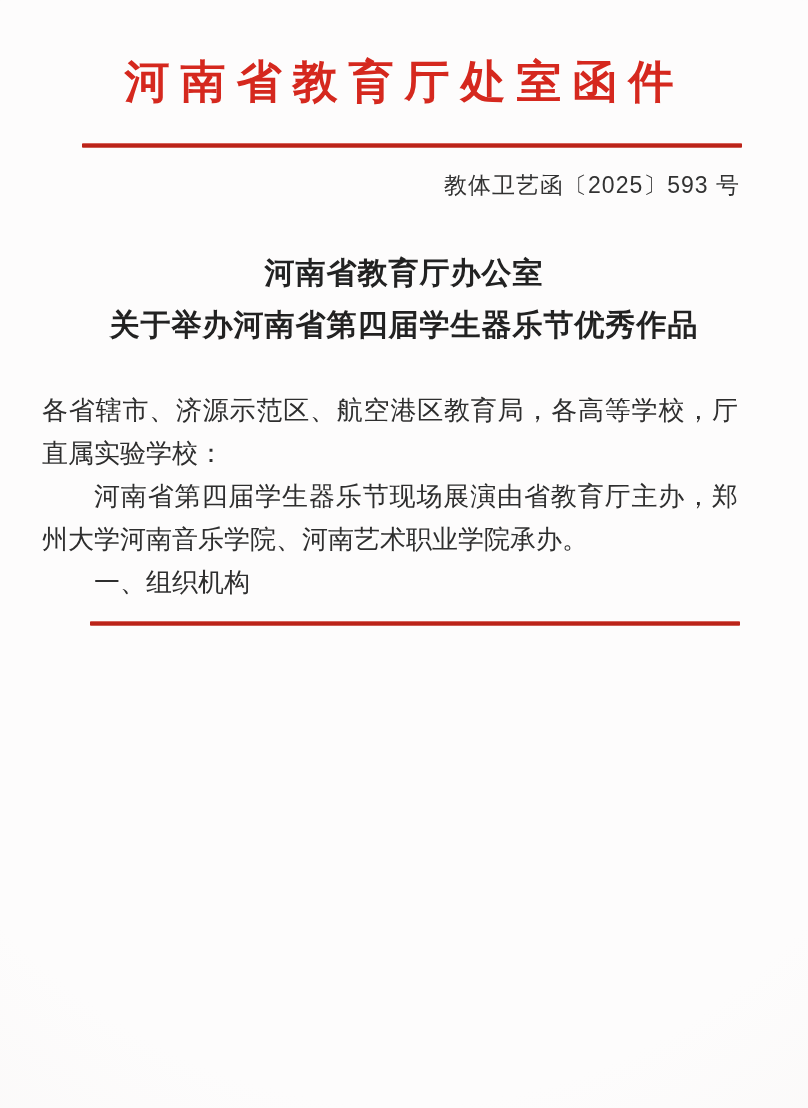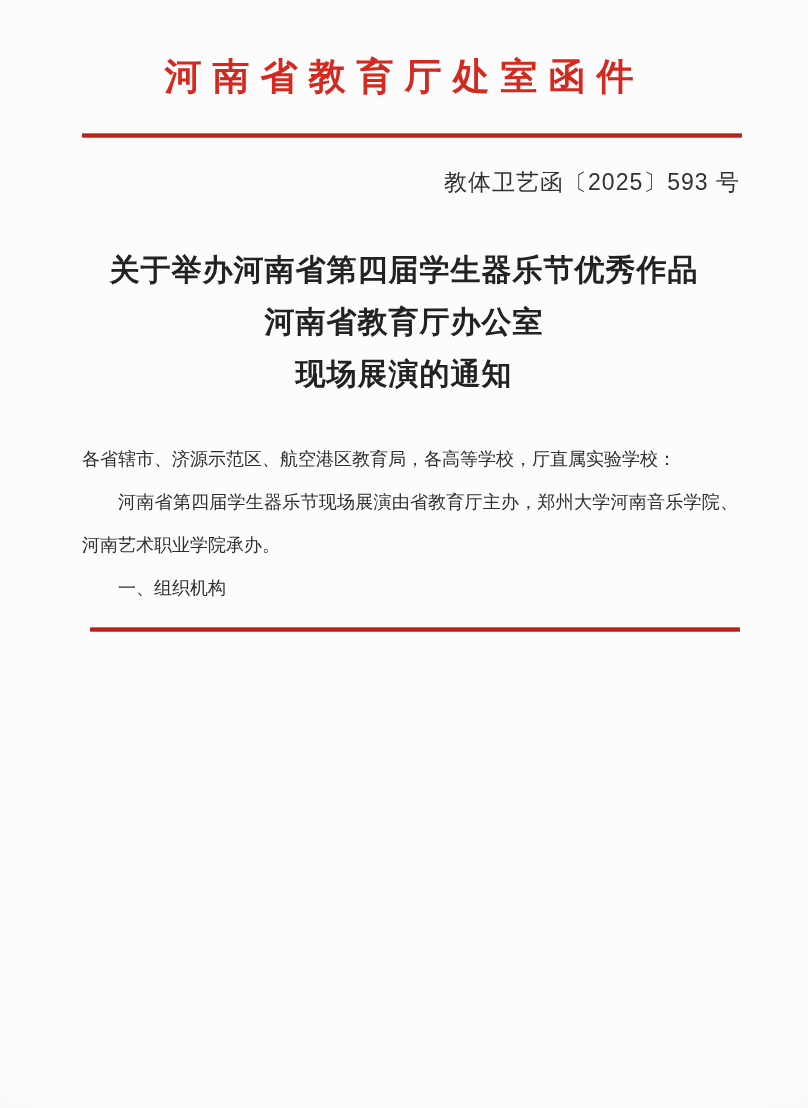--- a/index.html
+++ b/index.html
@@ -14,59 +14,59 @@
     margin: 0 auto;
     overflow: hidden;
     background: radial-gradient(130% 105% at 50% 42%, #fdfcfc 55%, #f7f5f4 92%, #f1efee 100%);
     font-family: "Liberation Sans", "DejaVu Sans", sans-serif;
     color: #2b2b2b;
   }
   .letterhead {
     padding-top: 52px;
     text-align: center;
     color: #d5281e;
-    font-size: 37px;
+    font-size: 45px;
     font-weight: bold;
     letter-spacing: 11px;
     padding-left: 1px; 
     white-space: nowrap;
   }
   .red-rule {
     height: 5px;
     background: linear-gradient(to bottom, #e2837c 0%, #bd2419 30%, #b92318 72%, #da7d75 100%);
     border-radius: 1px;
   }
   .red-rule-top {
     width: 660px;
     margin: 31px 0 0 82px;
   }
   .red-rule-bottom {
     width: 650px;
     margin: 17px 0 0 90px;
   }
   .doc-number {
-    margin-top: 29px;
+    margin-top: 22px;
     padding-right: 68px;
     text-align: right;
     font-size: 23px;
     letter-spacing: 1px;
     color: #323232;
   }
   .doc-title {
     margin-top: 46px;
     text-align: center;
     font-size: 30px;
     font-weight: bold;
     line-height: 52px;
     color: #222222;
     letter-spacing: 1px;
   }
   .doc-body {
-    margin: 38px 70px 0 82px;
-    font-size: 18px;
+    margin: 38px 70px 0 42px;
+    font-size: 26px;
     line-height: 43px;
     text-align: justify;
     color: #2e2e2e;
   }
   .doc-body p {
     margin: 0;
   }
   .indent {
     text-indent: 2em;
   }
@@ -76,23 +76,22 @@
 
 <div class="page">
 
   <div class="letterhead">河南省教育厅处室函件</div>
 
   <div class="red-rule red-rule-top"></div>
 
   <div class="doc-number">教体卫艺函〔2025〕593 号</div>
 
   <div class="doc-title">
+    <div>河南省教育厅办公室</div>
     <div>关于举办河南省第四届学生器乐节优秀作品</div>
-    <div>河南省教育厅办公室</div>
-    <div>现场展演的通知</div>
   </div>
 
   <div class="doc-body">
     <p>各省辖市、济源示范区、航空港区教育局，各高等学校，厅直属实验学校：</p>
     <p class="indent">河南省第四届学生器乐节现场展演由省教育厅主办，郑州大学河南音乐学院、河南艺术职业学院承办。</p>
     <p class="indent">一、组织机构</p>
   </div>
 
   <div class="red-rule red-rule-bottom"></div>
 

